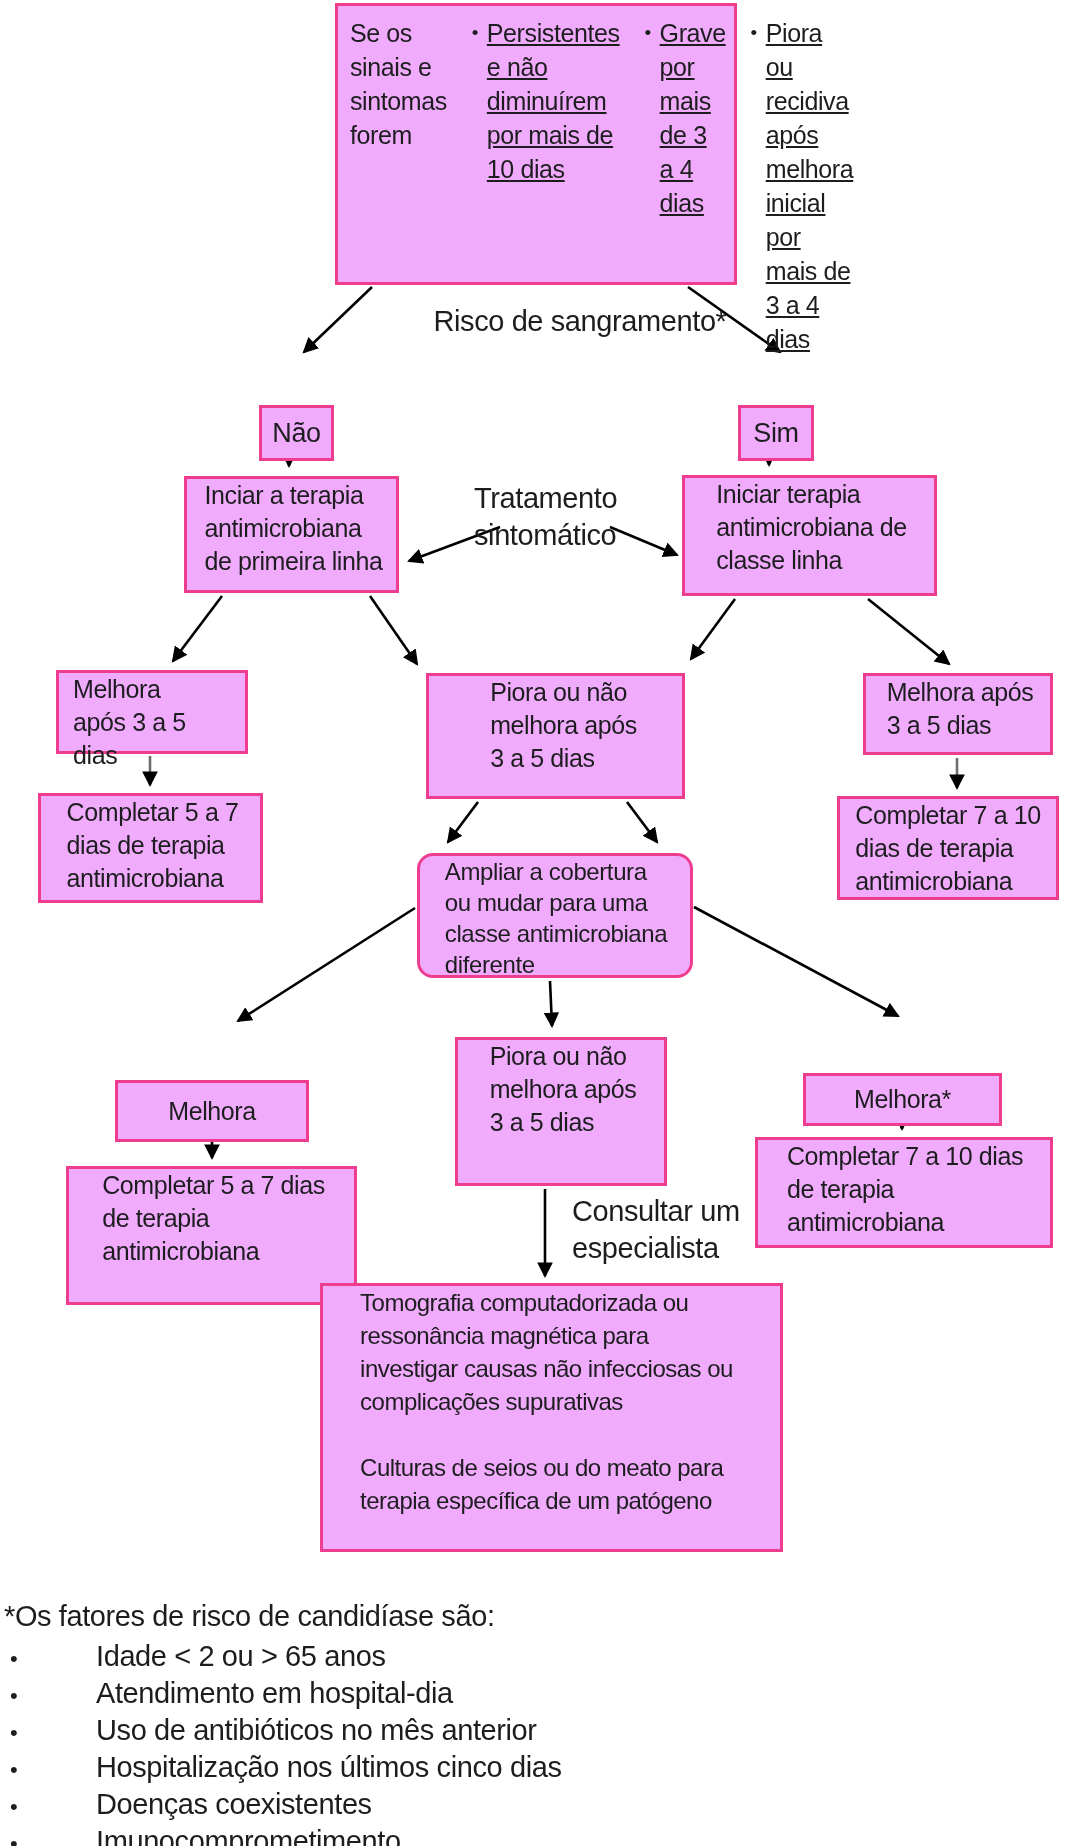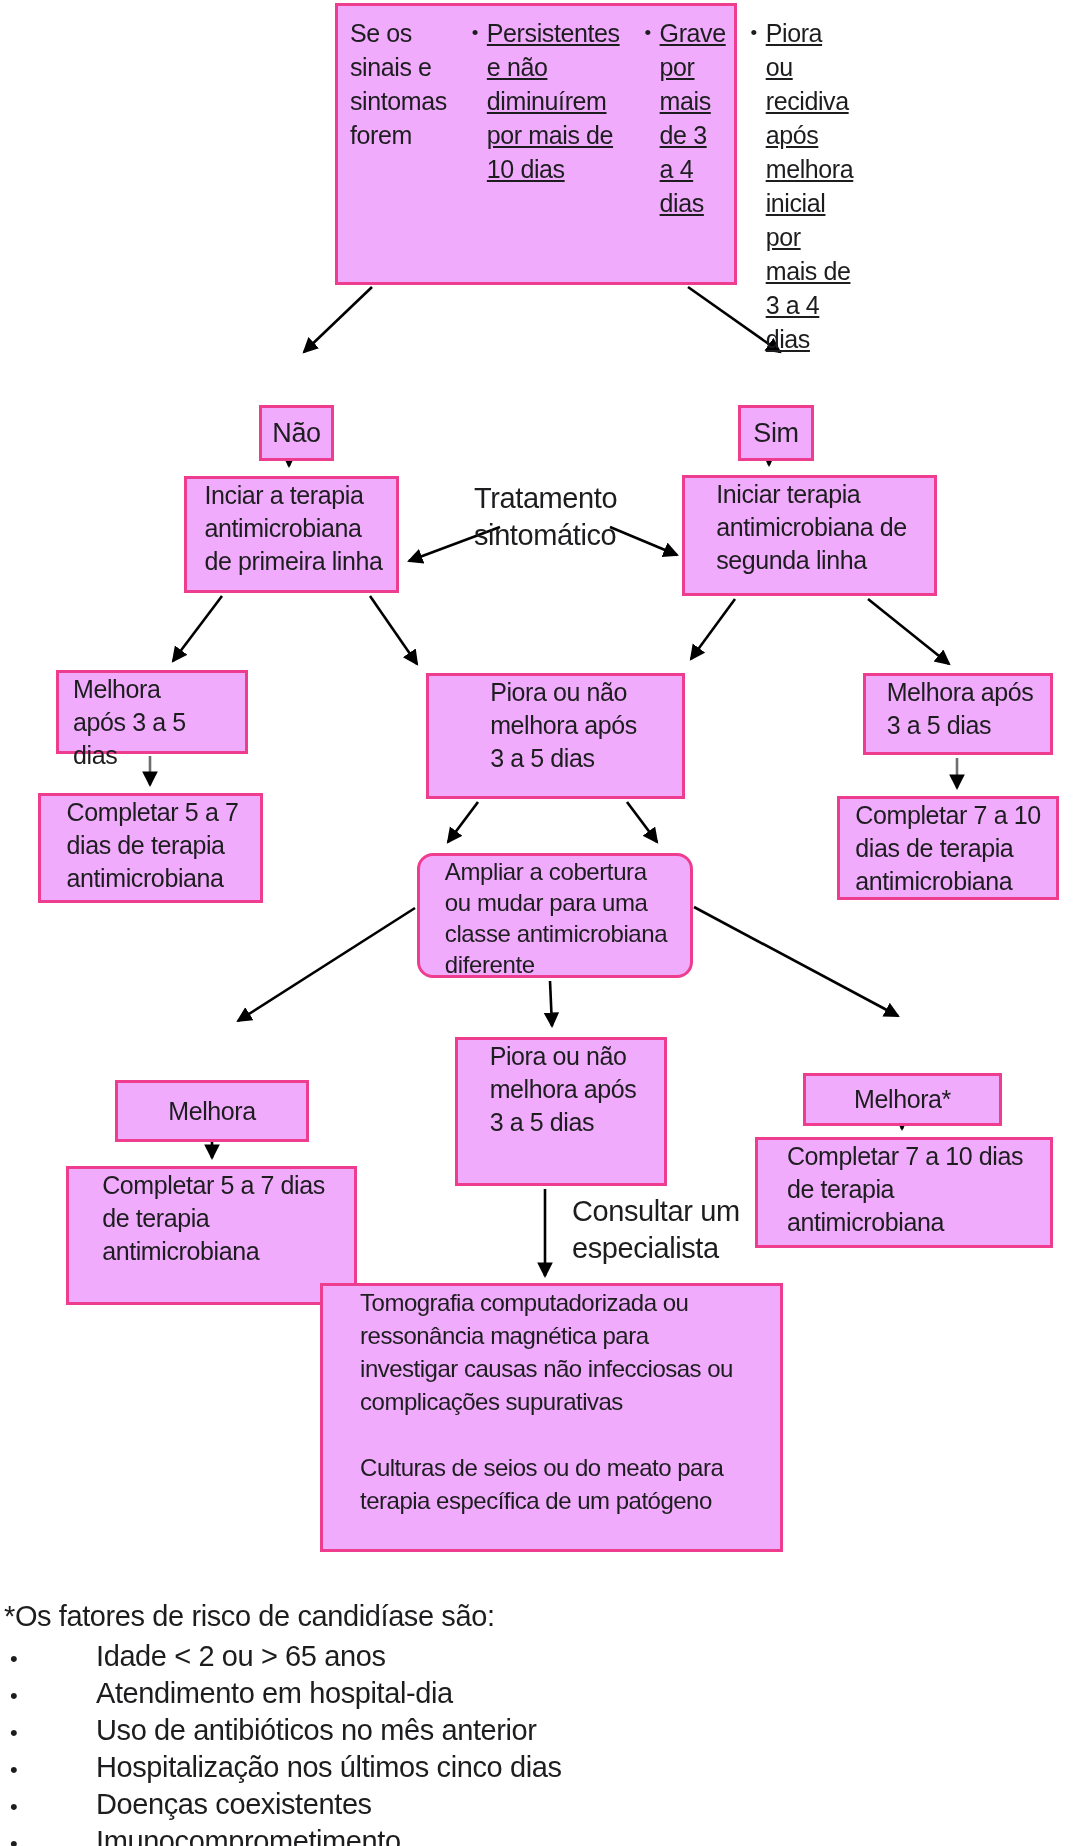--- a/index.html
+++ b/index.html
@@ -82,39 +82,40 @@
       <span class="bullet-text">Grave por mais de 3 a 4 dias</span>
     </div>
     <div class="bullet-row">
       <span class="bullet-marker">•</span>
       <span class="bullet-text">Piora ou recidiva após
 melhora inicial por
 mais de 3 a 4 dias</span>
     </div>
   </div>
 
+  <div class="flabel" style="left:400px;top:303px;width:360px;text-align:center;">Risco de sangramento*</div>
 
   <div class="box center" style="left:259px;top:357px;width:75px;height:56px;font-size:27px;">
     <div class="box-text">Não</div>
   </div>
   <div class="box center" style="left:738px;top:357px;width:76px;height:56px;font-size:27px;">
     <div class="box-text">Sim</div>
   </div>
 
   <div class="box" style="left:184px;top:476px;width:215px;height:117px;">
     <div class="box-text">Inciar a terapia
 antimicrobiana
 de primeira linha</div>
   </div>
   <div class="flabel" style="left:474px;top:480px;width:200px;">Tratamento
 sintomático</div>
   <div class="box" style="left:682px;top:475px;width:255px;height:121px;">
     <div class="box-text">Iniciar terapia
 antimicrobiana de
-segunda linha</div>
+classe linha</div>
   </div>
 
   <div class="box" style="left:56px;top:670px;width:192px;height:84px;">
     <div class="box-text">Melhora
 após 3 a 5 dias</div>
   </div>
   <div class="box pad-lg" style="left:426px;top:673px;width:259px;height:126px;">
     <div class="box-text">Piora ou não
 melhora após
 3 a 5 dias</div>

